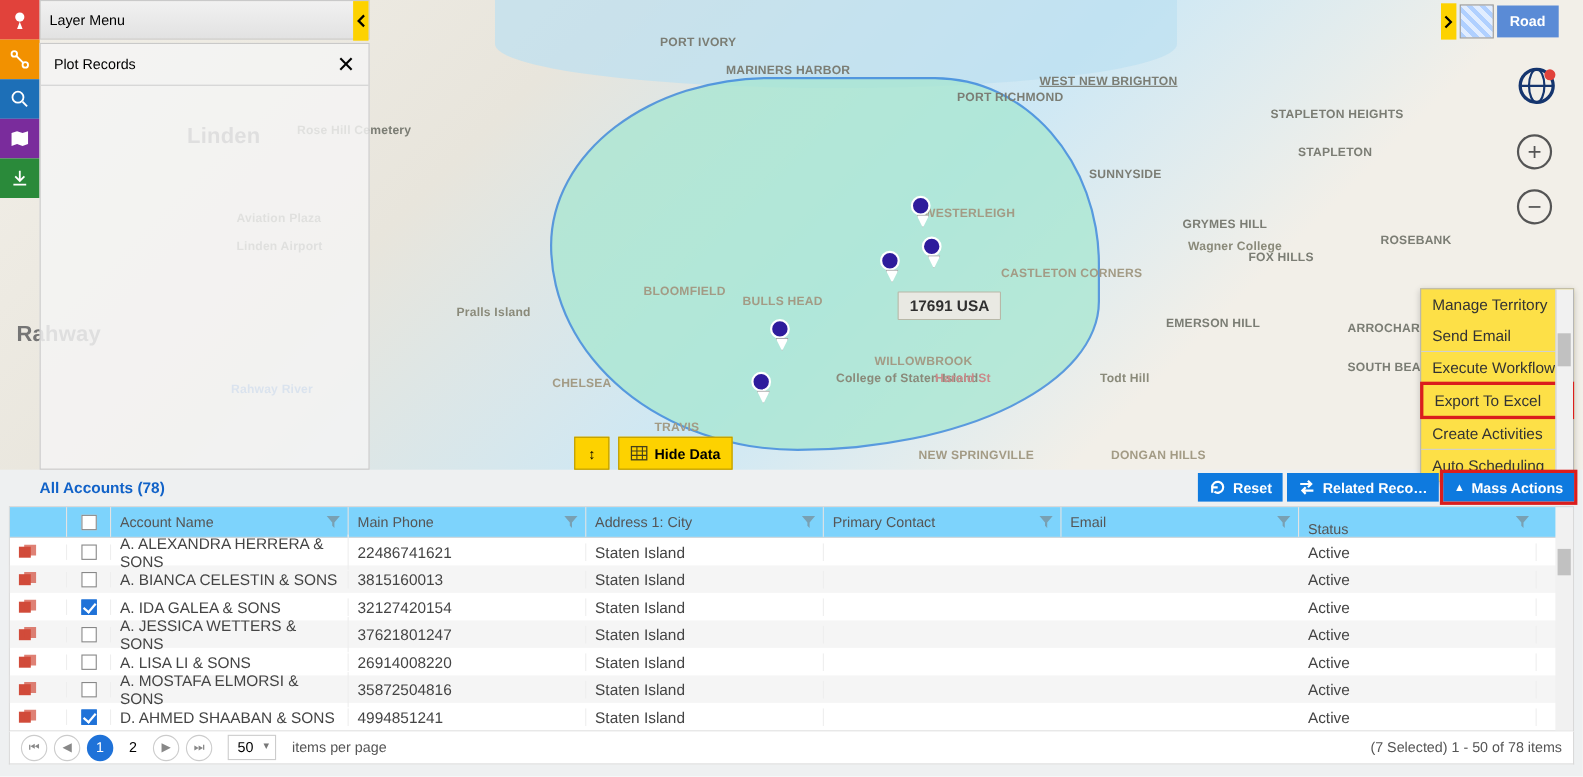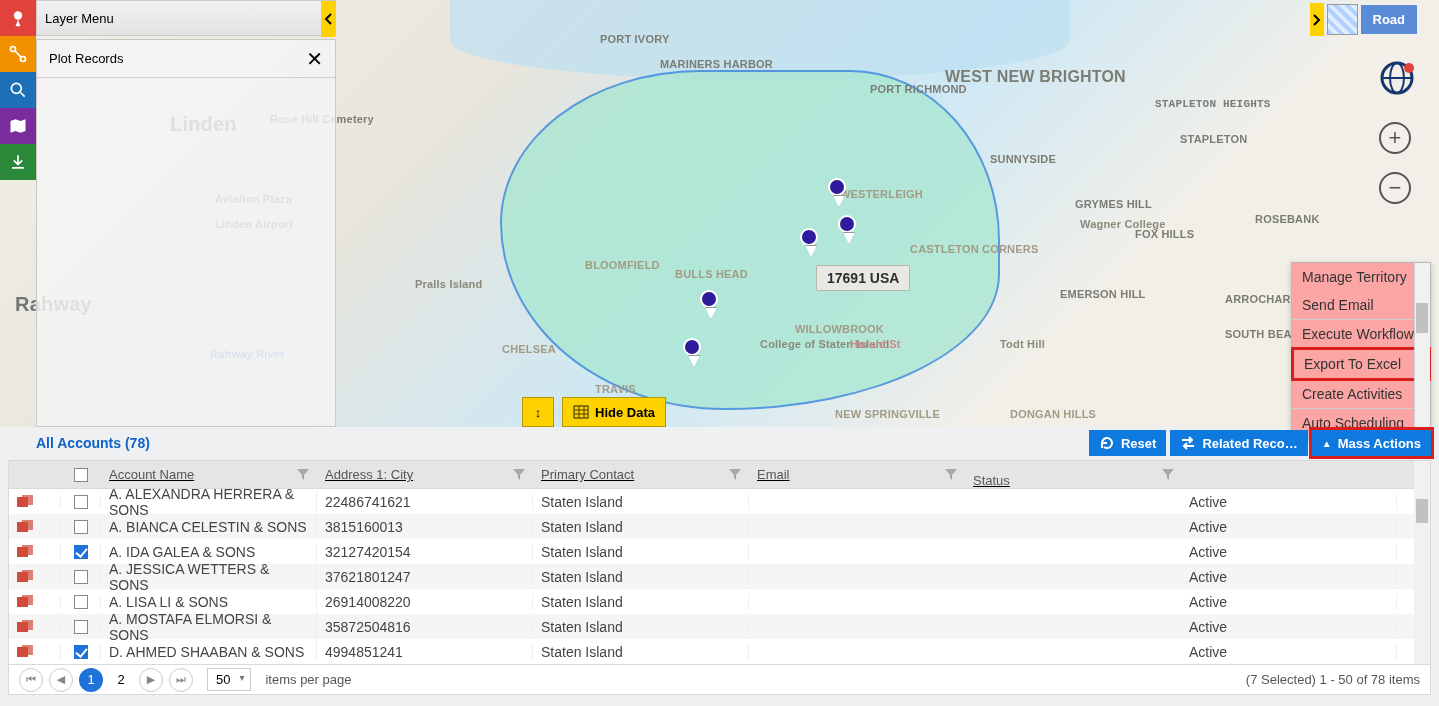--- a/index.html
+++ b/index.html
@@ -32,37 +32,37 @@
 .road-tab .yl { width:14px; height:33px; background:#fdd200; display:flex; align-items:center; justify-content:center; }
 .road-tab .thumb { width:31px; height:31px; border:1px solid #999; background:repeating-linear-gradient(45deg,#b0d0ff,#b0d0ff 4px,#e1edff 4px,#e1edff 8px); margin-left:3px; }
 .road-tab .lbl { background:#5a8bd6; color:#fff; font-weight:bold; padding:7px 12px; margin-left:3px; }
 .map-btn { position:absolute; right:28px; width:32px; height:32px; border:2px solid #555; border-radius:50%; display:flex; align-items:center; justify-content:center; background:rgba(255,255,255,.1); color:#555; font-size:22px; font-weight:300; }
 
 
 .yellow-btns { position:absolute; left:522px; top:397px; display:flex; gap:8px; }
 .ybtn { background:#fdd200; border:1px solid #b89800; height:30px; display:flex; align-items:center; justify-content:center; font-size:14px; font-weight:600; padding:0 10px; gap:6px; }
 
 
-.menu { position:absolute; right:8px; top:262px; width:140px; background:#fca5a5; border:1px solid #b6b6b6; box-shadow:0 2px 6px rgba(0,0,0,.2); }
+.menu { position:absolute; right:8px; top:262px; width:140px; background:#fde047; border:1px solid #b6b6b6; box-shadow:0 2px 6px rgba(0,0,0,.2); }
 .menu-item { padding:6px 10px; font-size:14px; color:#333; border-bottom:0; cursor:pointer; }
 .menu-item.hr { border-top:1px solid #d0d0d0; }
 .menu-item.hl { border:3px solid #da1d1d; margin:-1px; }
 .menu .scroll { position:absolute; right:0; top:0; width:16px; height:100%; background:#f1f1f1; border-left:1px solid #d0d0d0; }
 .menu .scroll .track { position:absolute; right:2px; top:40px; width:12px; height:30px; background:#c1c1c1; }
 
 
 .grid-toolbar { position:absolute; left:8px; top:430px; right:8px; height:26px; display:flex; align-items:center; justify-content:space-between; }
 .grid-toolbar .title { color:#1162c8; font-size:14px; font-weight:600; padding-left:28px; }
 .btn-blue { background:#0e7adf; color:#fff; font-weight:bold; font-size:14px; padding:5px 10px; display:inline-flex; align-items:center; gap:6px; border:0; margin-left:4px; }
 .btn-blue.hlred { outline:3px solid #da1d1d; }
 .toolbar-right { display:flex; }
 
 
 .grid { position:absolute; left:8px; top:460px; right:8px; border:1px solid #d9d9d9; background:#fff; }
-.ghead { display:flex; background:#e5e5e5; border-bottom:1px solid #d9d9d9; height:28px;text-decoration:underline; }
+.ghead { display:flex; background:#7dd3fc; border-bottom:1px solid #d9d9d9; height:28px; }
 .gcell { display:flex; align-items:center; padding:0 8px; color:#555; font-size:14px; border-right:1px solid #e3e3e3; position:relative; }
 .ghead .gcell { font-weight:400; }
 .gcell.icon-col { width:52px; }
 .gcell.chk-col { width:40px; justify-content:center; }
 .gcell.c-name { width:216px; }
 .gcell.c-phone { width:216px; }
 .gcell.c-city { width:216px; }
 .gcell.c-contact { width:216px; }
 .gcell.c-email { width:216px; }
 .gcell.c-status { width:216px; border-right:0;align-items:flex-end; }
@@ -108,24 +108,24 @@
         <div class="map-label" style="left: 840px; top: 160px; font-size: 11px; color: rgb(163, 155, 133);">WESTERLEIGH</div>
         <div class="map-label" style="left: 910px; top: 215px; font-size: 11px; color: rgb(163, 155, 133);">CASTLETON CORNERS</div>
         <div class="map-label" style="left: 795px; top: 295px; font-size: 11px; color: rgb(163, 155, 133);">WILLOWBROOK</div>
         <div class="map-label" style="left: 760px; top: 310px; font-size: 11px; color: rgb(138, 138, 122);">College of Staten Island</div>
         <div class="map-label" style="left: 850px; top: 310px; font-size: 11px; color: rgb(201, 139, 139);">Harold St</div>
         <div class="map-label" style="left: 835px; top: 380px; font-size: 11px; color: rgb(163, 155, 133);">NEW SPRINGVILLE</div>
         <div class="map-label" style="left: 595px; top: 355px; font-size: 11px; color: rgb(163, 155, 133);">TRAVIS</div>
         <div class="map-label" style="left: 502px; top: 315px; font-size: 11px; color: rgb(163, 155, 133);">CHELSEA</div>
         <div class="map-label" style="left: 1000px; top: 310px; font-size: 11px; color: rgb(138, 138, 122);">Todt Hill</div>
         <div class="map-label" style="left: 1010px; top: 380px; font-size: 11px; color: rgb(163, 155, 133);">DONGAN HILLS</div>
-        <div class="map-label" style="left: 945px; top: 40px; font-size: 16px;">WEST NEW BRIGHTON</div>
+        <div class="map-label" style="left: 945px; top: 40px; font-size: 11px; text-decoration: underline;">WEST NEW BRIGHTON</div>
         <div class="map-label" style="left: 870px; top: 55px; font-size: 11px;">PORT RICHMOND</div>
         <div class="map-label" style="left: 990px; top: 125px; font-size: 11px;">SUNNYSIDE</div>
-        <div class="map-label" style="left: 1155px; top: 70px; font-size: 11px; font-family: Liberation Mono, monospace;">STAPLETON HEIGHTS</div>
+        <div class="map-label" style="left: 1155px; top: 70px; font-size: 11px;">STAPLETON HEIGHTS</div>
         <div class="map-label" style="left: 1180px; top: 105px; font-size: 11px;">STAPLETON</div>
         <div class="map-label" style="left: 1075px; top: 170px; font-size: 11px;">GRYMES HILL</div>
         <div class="map-label" style="left: 1080px; top: 190px; font-size: 11px; color: rgb(138, 138, 122);">Wagner College</div>
         <div class="map-label" style="left: 1135px; top: 200px; font-size: 11px;">FOX HILLS</div>
         <div class="map-label" style="left: 1255px; top: 185px; font-size: 11px;">ROSEBANK</div>
         <div class="map-label" style="left: 1060px; top: 260px; font-size: 11px;">EMERSON HILL</div>
         <div class="map-label" style="left: 1225px; top: 265px; font-size: 11px;">ARROCHAR</div>
         <div class="map-label" style="left: 1225px; top: 300px; font-size: 11px;">SOUTH BEA</div>
       </div>
     <div id="pins">
@@ -257,20 +257,26 @@
   </div>
 
   <div class="grid">
     <div class="ghead">
       <div class="gcell icon-col"></div>
       <div class="gcell chk-col">
           <span class="chk"></span>
         </div>
       <div class="gcell c-name">
           <span>Account Name</span>
+          <svg class="filter-ic" viewBox="0 0 14 14">
+            <path d="M1 2 L13 2 L8 8 L8 13 L6 11 L6 8 Z" fill="#777"></path>
+          </svg>
+        </div>
+      <div class="gcell c-phone">
+          <span>Main Phone</span>
           <svg class="filter-ic" viewBox="0 0 14 14">
             <path d="M1 2 L13 2 L8 8 L8 13 L6 11 L6 8 Z" fill="#777"></path>
           </svg>
         </div>
       <div class="gcell c-city">
           <span>Address 1: City</span>
           <svg class="filter-ic" viewBox="0 0 14 14">
             <path d="M1 2 L13 2 L8 8 L8 13 L6 11 L6 8 Z" fill="#777"></path>
           </svg>
         </div>

